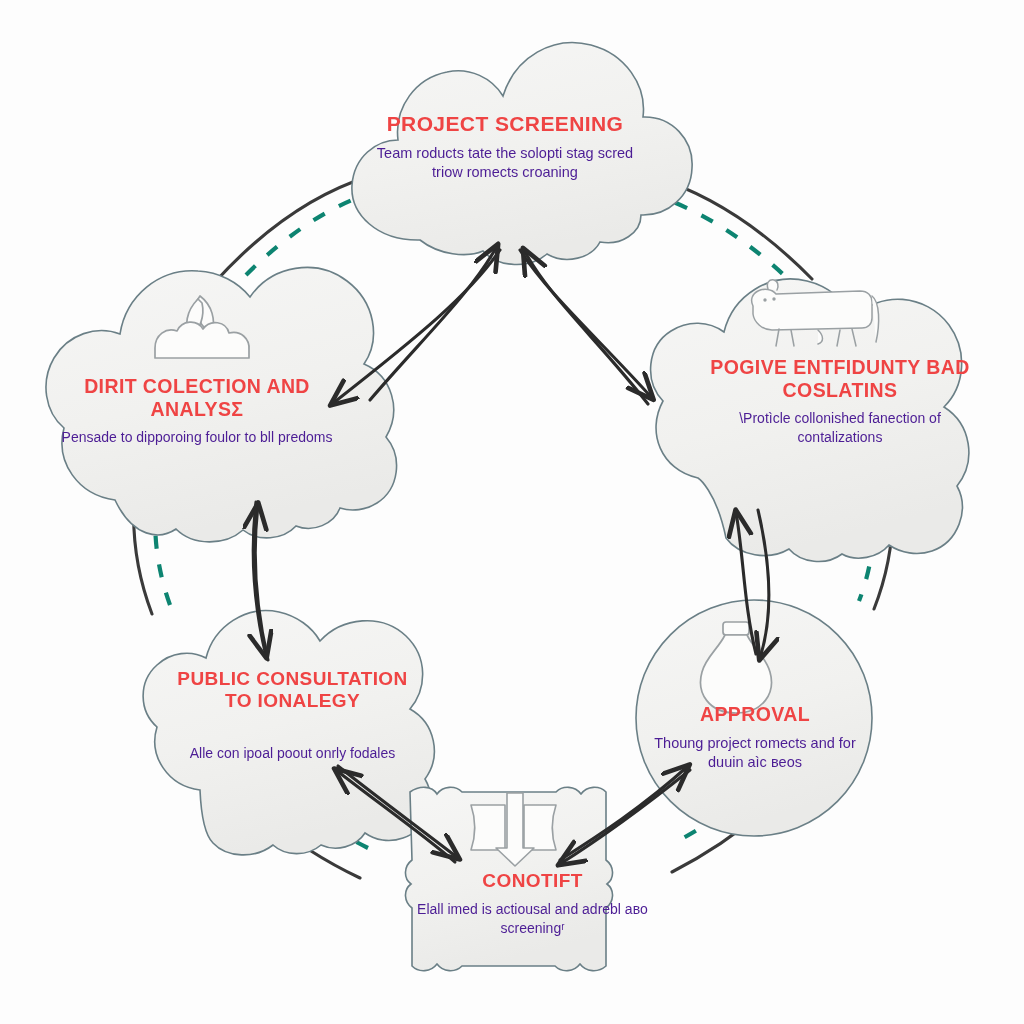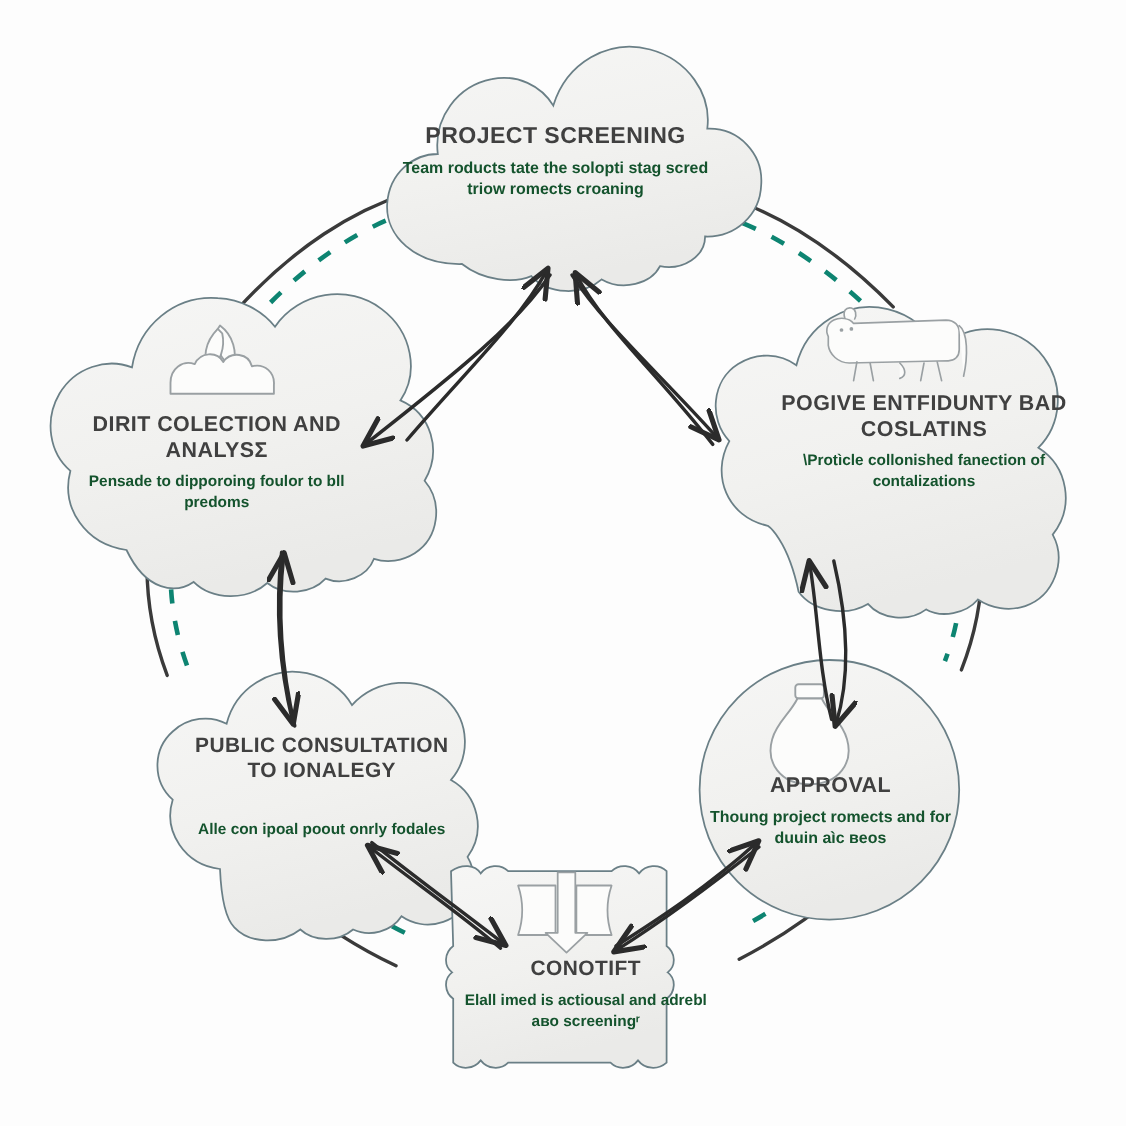--- a/index.html
+++ b/index.html
@@ -28,32 +28,31 @@
     height: 1024px;
   }
 
   
   .node-text {
     position: absolute;
     text-align: center;
     pointer-events: none;
   }
   .node-title {
-    color: #404040;
+    color: #ef4444;
     font-weight: bold;
     letter-spacing: 0.4px;
     line-height: 1.16;
     text-transform: uppercase;
     margin: 0 0 8px 0;
   }
   .node-desc {
-    color: #14532d;
+    color: #4c1d95;
     line-height: 1.32;
     margin: 0;
-    font-weight: bold;
   }
 
   
   #n-screening       { left: 360px; top: 112px;  width: 290px; }
   #n-screening .node-title { font-size: 21px; }
   #n-screening .node-desc  { font-size: 14.5px; }
 
   #n-data            { left: 52px;  top: 375px;  width: 290px; }
   #n-data .node-title { font-size: 19.5px; }
   #n-data .node-desc  { font-size: 14px; }

